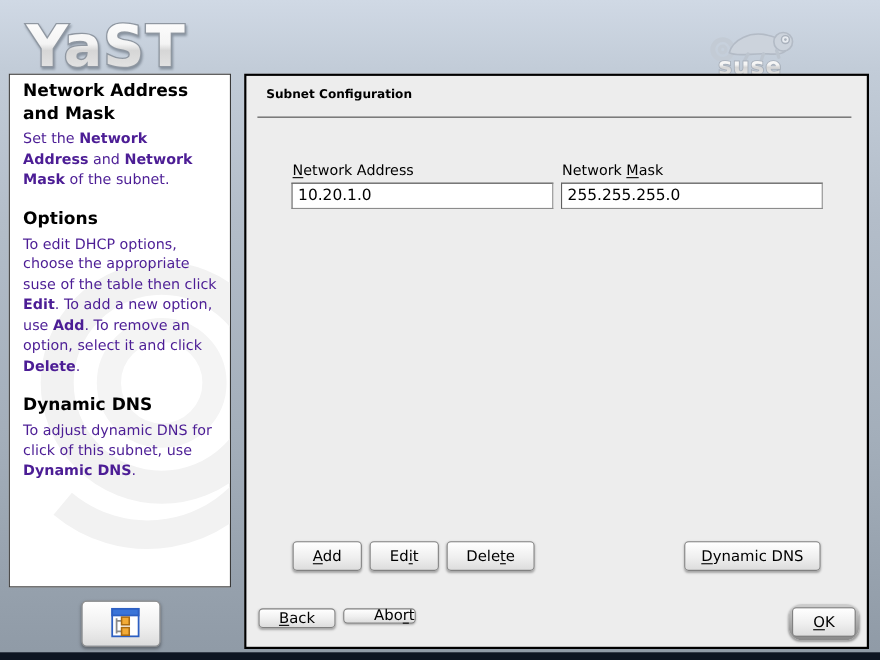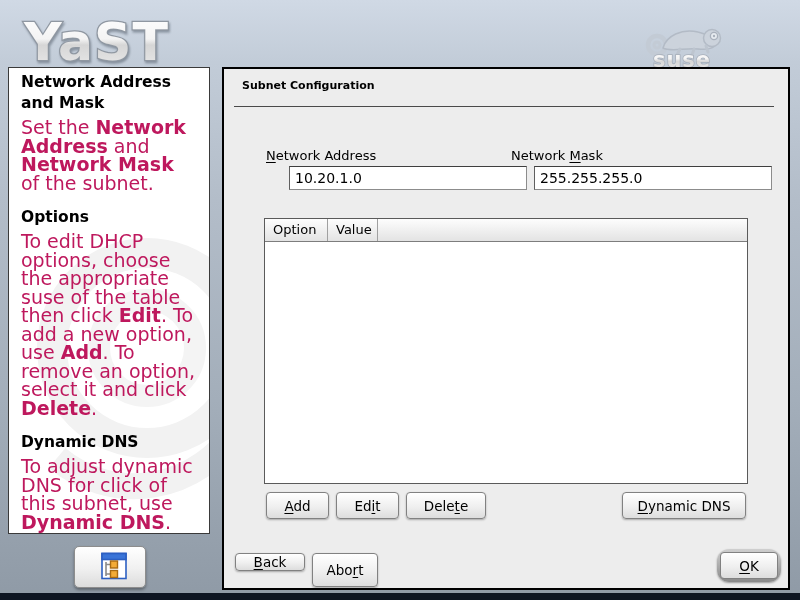--- a/index.html
+++ b/index.html
@@ -16,36 +16,36 @@
   .yast-logo-svg { position:absolute; left:18px; top:2px; filter:drop-shadow(1px 2px 1px rgba(60,70,85,.45)); }
   .suse-logo-svg { position:absolute; right:20px; top:4px; }
 
   
   .sidebar { position:absolute; left:8px; top:67px; width:202px; height:467px;
     background:#ffffff; border:1px solid #3a3a3a; padding:2px 12px; overflow:hidden; }
   .sidebar .watermark { position:absolute; right:-38px; top:130px; pointer-events:none; }
   .help-section { position:relative; }
   .help-heading { font-size:15.5px; font-weight:bold; color:#000; margin:15px 0 4px 0; line-height:21px; }
   .help-section:first-of-type .help-heading { margin-top:2px; }
-  .help-body { font-size:19px; line-height:18.5px; color:#be185d; }
+  .help-body { font-size:13px; line-height:18.5px; color:#4c1d95; }
 
   
   .tree-btn { position:absolute; left:74px; top:546px; width:72px; height:42px;
     background:linear-gradient(180deg,#ffffff,#f0f0f0 55%,#dcdcdc); border:1px solid #8d8d8d; border-radius:5px;
     box-shadow:0 2px 3px rgba(0,0,0,.35); display:flex; align-items:center; justify-content:center; cursor:pointer; }
 
   
   .main { position:absolute; left:222px; top:67px; width:568px; height:523px;
     background:#ededed; border:2px solid #000; }
   .page-title { position:absolute; left:18px; top:10px; font-size:11px; font-weight:bold; color:#000; }
   .title-rule { position:absolute; left:10px; top:37px; width:calc(100% - 24px); height:1px; background:#4a4a4a; }
 
   .field-label { position:absolute; font-size:13px; color:#000; }
   .text-input { position:absolute; height:24px; background:#fff; font-family:inherit; font-size:14px; color:#000;
-    padding:4px 5px; border:1px solid #8c8c8c; border-top-color:#3f3f3f; border-left-color:#5f5f5f;margin-left:24px; }
+    padding:4px 5px; border:1px solid #8c8c8c; border-top-color:#3f3f3f; border-left-color:#5f5f5f; }
 
   .opt-table { position:absolute; left:40px; top:149px; width:484px; height:266px;
     background:#ffffff; border:1px solid #5a5a5a; display:flex; flex-direction:column; }
   .opt-table .thead { display:flex; height:23px; border-bottom:1px solid #7d7d7d; }
   .opt-table .th { background:linear-gradient(180deg,#fdfdfd,#e3e3e3); border-right:1px solid #a0a0a0;
     font-size:13px; color:#000; padding:3px 8px 0 8px; }
   .opt-table .th.c-option { width:63px; }
   .opt-table .th.c-value  { width:50px; }
   .opt-table .th.c-fill   { flex:1; border-right:none; }
   .opt-table .tbody { flex:1; background:#fff; }
@@ -55,21 +55,21 @@
     font-family:inherit; font-size:13.5px; color:#000; display:flex; align-items:center; justify-content:center;
     cursor:pointer; }
   .mn { text-decoration:underline; text-underline-offset:2px; }
 
   .btn-add    { left:42px;  top:423px; width:63px; }
   .btn-edit   { left:112px; top:423px; width:63px; }
   .btn-delete { left:182px; top:423px; width:80px; }
   .btn-ddns   { left:398px; top:423px; width:124px; }
 
   .btn-back  { left:11px; top:484px; width:70px; height:18px; }
-  .btn-abort { left:88px; top:484px; width:66px; height:34px; }
+  .btn-abort { left:88px; top:484px; width:66px; height:14px;justify-content:flex-end; }
 
   .ok-wrap { position:absolute; left:493px; top:480px; width:64px; height:33px; border-radius:12px; padding:3px;
     background:linear-gradient(180deg,#cfcfcf,#898989); box-shadow:0 1px 2px rgba(0,0,0,.35); }
   .btn-ok { position:relative; left:0; top:0; width:58px; height:27px; border-radius:4px; box-shadow:none; }
 </style>
 </head>
 <body>
 
 <div class="screen">
 
@@ -137,28 +137,20 @@
   <div class="main">
     <div class="page-title">Subnet Configuration</div>
     <div class="title-rule"></div>
 
     <label class="field-label" style="left:42px; top:79px;"><span></span><span class="mn">N</span><span>etwork Address</span></label>
     <label class="field-label" style="left:287px; top:79px;"><span>Network </span><span class="mn">M</span><span>ask</span></label>
 
     <input class="text-input" style="left: 41px; top: 97px; width: 238px;" value="10.20.1.0">
     <input class="text-input" style="left: 286px; top: 97px; width: 238px;" value="255.255.255.0">
 
-    <div class="opt-table">
-      <div class="thead">
-        <div class="th c-option">Option</div>
-        <div class="th c-value">Value</div>
-        <div class="th c-fill"></div>
-      </div>
-      <div class="tbody"></div>
-    </div>
 
     <button class="btn btn-add">
         <span><span></span><span class="mn">A</span><span>dd</span></span>
       </button>
     <button class="btn btn-edit">
         <span><span>Ed</span><span class="mn">i</span><span>t</span></span>
       </button>
     <button class="btn btn-delete">
         <span><span>Dele</span><span class="mn">t</span><span>e</span></span>
       </button>

